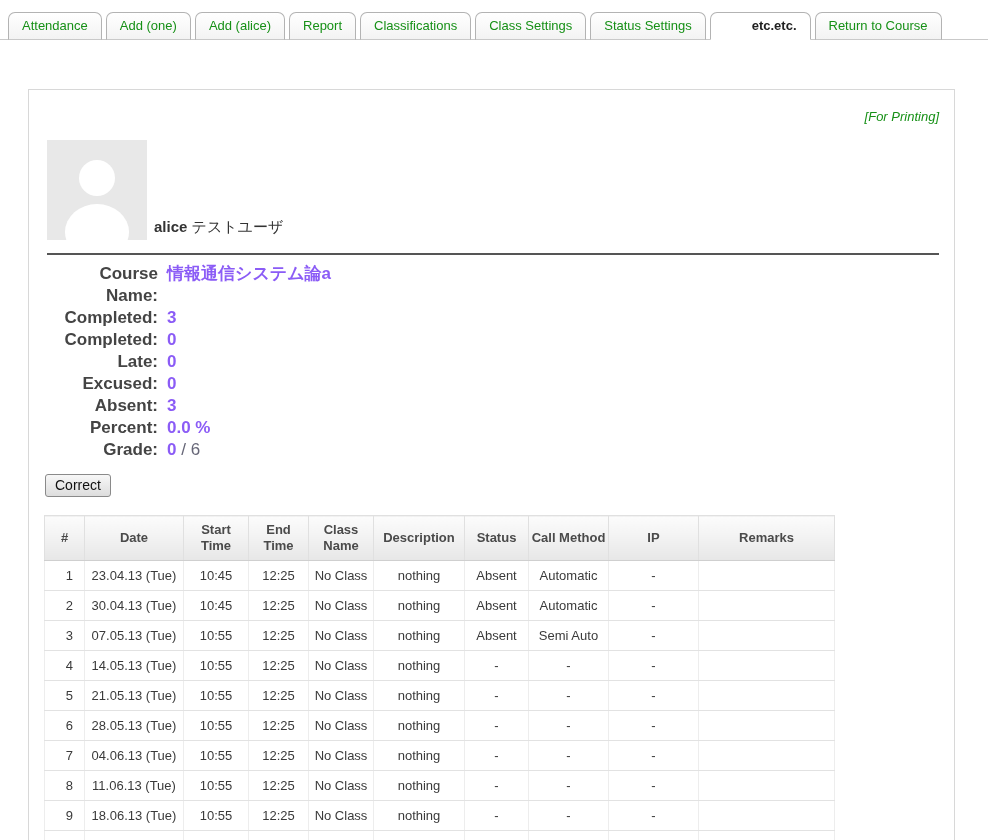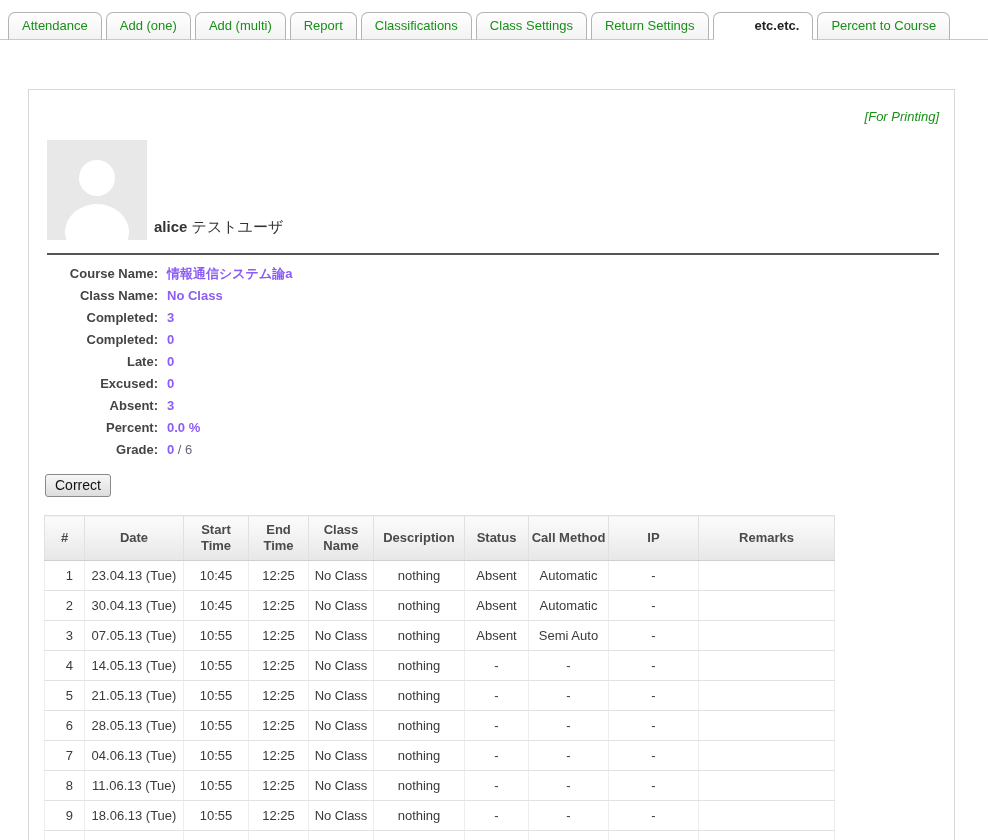--- a/index.html
+++ b/index.html
@@ -40,21 +40,21 @@
   .print-link-wrap{text-align:right;padding:17px 15px 0 0;line-height:17px;font-style:italic;}
   .print-link{color:var(--green,#169016);font-size:13px;text-decoration:none;cursor:pointer;}
   
   .user-row{display:flex;align-items:flex-end;margin:15px 0 0 18px;}
   .avatar{width:100px;height:100px;background:#e8e8e8;overflow:hidden;flex:0 0 auto;}
   .avatar svg{display:block;}
   .user-name{margin-left:7px;padding-bottom:3px;font-size:15px;color:#333;margin-top:20px;}
   .user-name .uname{font-weight:bold;}
   .divider{margin:13px 15px 0 18px;border-top:2px solid #555;height:0;}
   
-  .summary{margin:8px 0 0 17px;font-size:13px;}
+  .summary{margin:8px 0 0 17px;font-size:17px;}
   .summary-row{display:flex;line-height:22px;}
   .summary-label{width:112px;text-align:right;font-weight:bold;color:#444;}
   .summary-value{margin-left:9px;font-weight:bold;color:#8b5cf6;white-space:pre;}
   .summary-suffix{font-weight:normal;color:#667;white-space:pre;}
   
   .correct-wrap{margin:13px 0 0 16px;}
   .btn{
     font-family:inherit;font-size:14px;color:#111;
     padding:2px 9px 3px 9px;
     background:linear-gradient(#f7f7f7,#dddddd);
@@ -80,27 +80,27 @@
     overflow:hidden;white-space:nowrap;
   }
   .att-table tbody td.col-0{text-align:right;padding-right:11px;}
 </style>
 </head>
 <body>
 
 <div class="tabbar" id="tabbar">
     <a class="tab" href="#">Attendance</a>
     <a class="tab" href="#">Add (one)</a>
-    <a class="tab" href="#">Add (multi)</a>
+    <a class="tab" href="#">Add (alice)</a>
     <a class="tab" href="#">Report</a>
     <a class="tab" href="#">Classifications</a>
     <a class="tab" href="#">Class Settings</a>
-    <a class="tab" href="#">Return Settings</a>
+    <a class="tab" href="#">Status Settings</a>
     <a class="tab active" href="#">etc.etc.</a>
-    <a class="tab" href="#">Percent to Course</a>
+    <a class="tab" href="#">Return to Course</a>
   </div>
 
 <div class="panel">
 
   <div class="print-link-wrap">
     <a class="print-link" href="#">[For Printing]</a>
   </div>
 
   <div class="user-row">
     <div class="avatar">
@@ -118,24 +118,20 @@
   </div>
 
   <div class="divider"></div>
 
   <div class="summary" id="summary">
       <div class="summary-row">
         <div class="summary-label">Course Name:</div>
         <div class="summary-value">情報通信システム論a</div>
       </div>
       <div class="summary-row">
-        <div class="summary-label">Class Name:</div>
-        <div class="summary-value">No Class</div>
-      </div>
-      <div class="summary-row">
         <div class="summary-label">Completed:</div>
         <div class="summary-value">3</div>
       </div>
       <div class="summary-row">
         <div class="summary-label">Completed:</div>
         <div class="summary-value">0</div>
       </div>
       <div class="summary-row">
         <div class="summary-label">Late:</div>
         <div class="summary-value">0</div>

